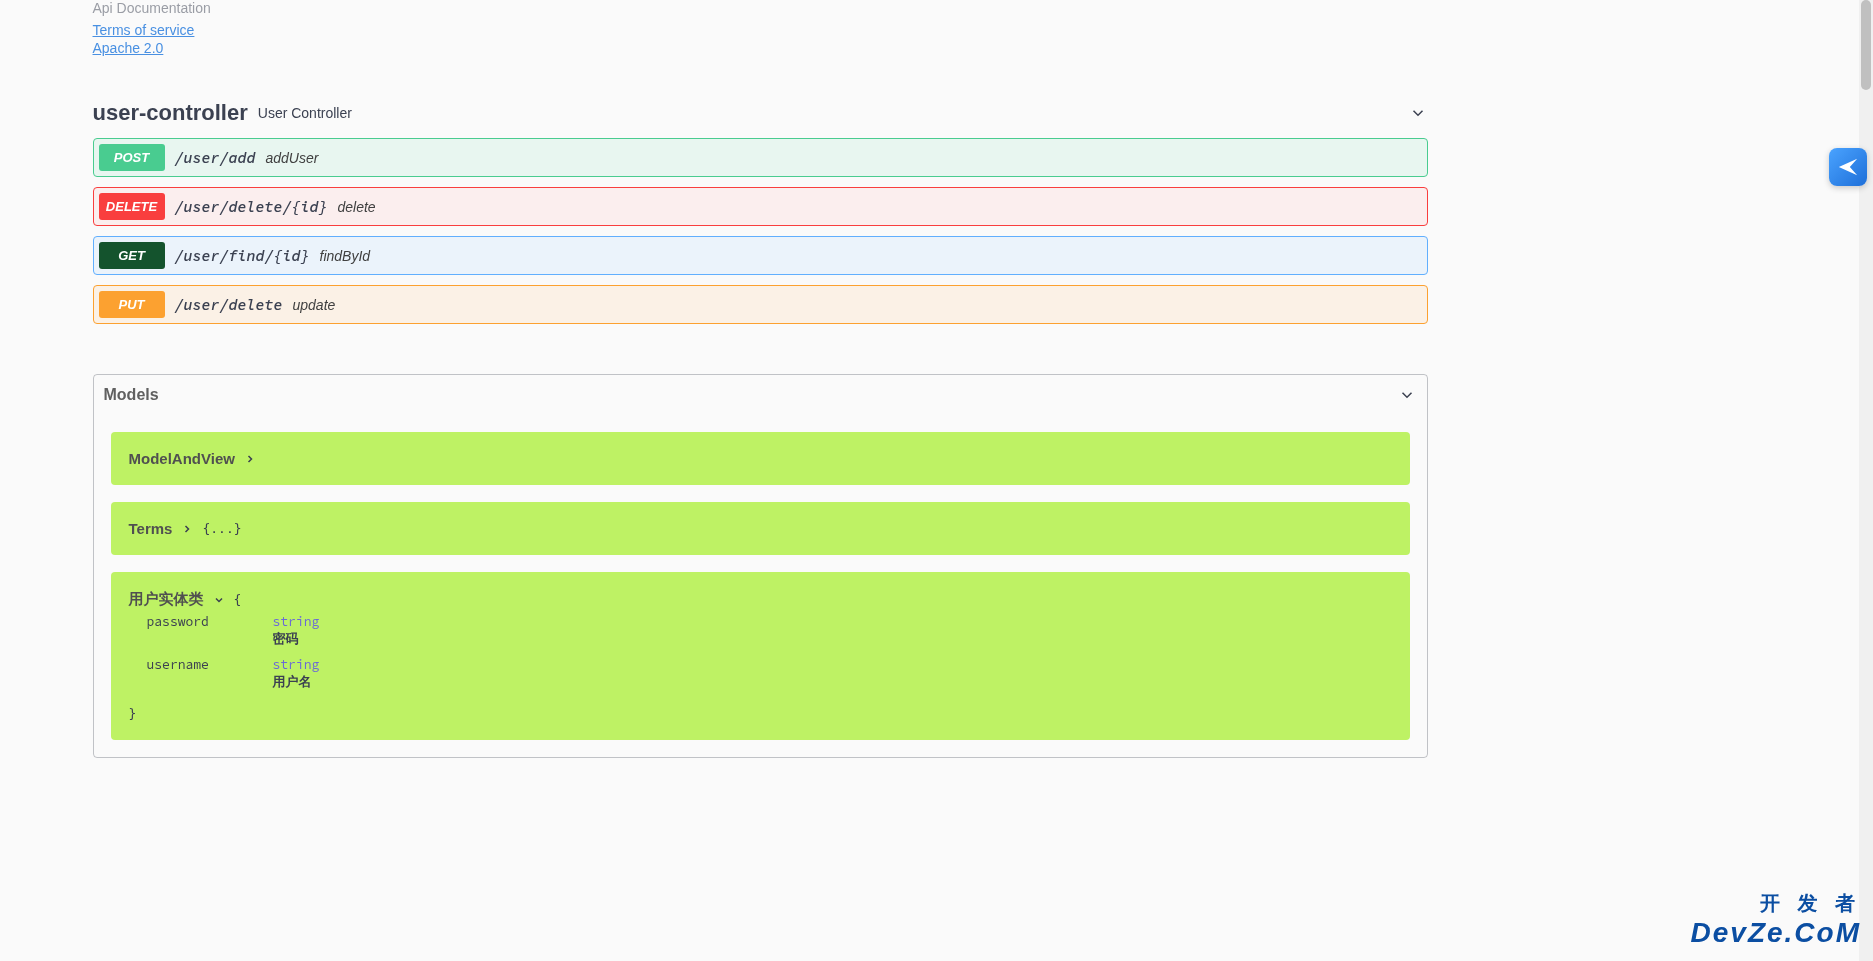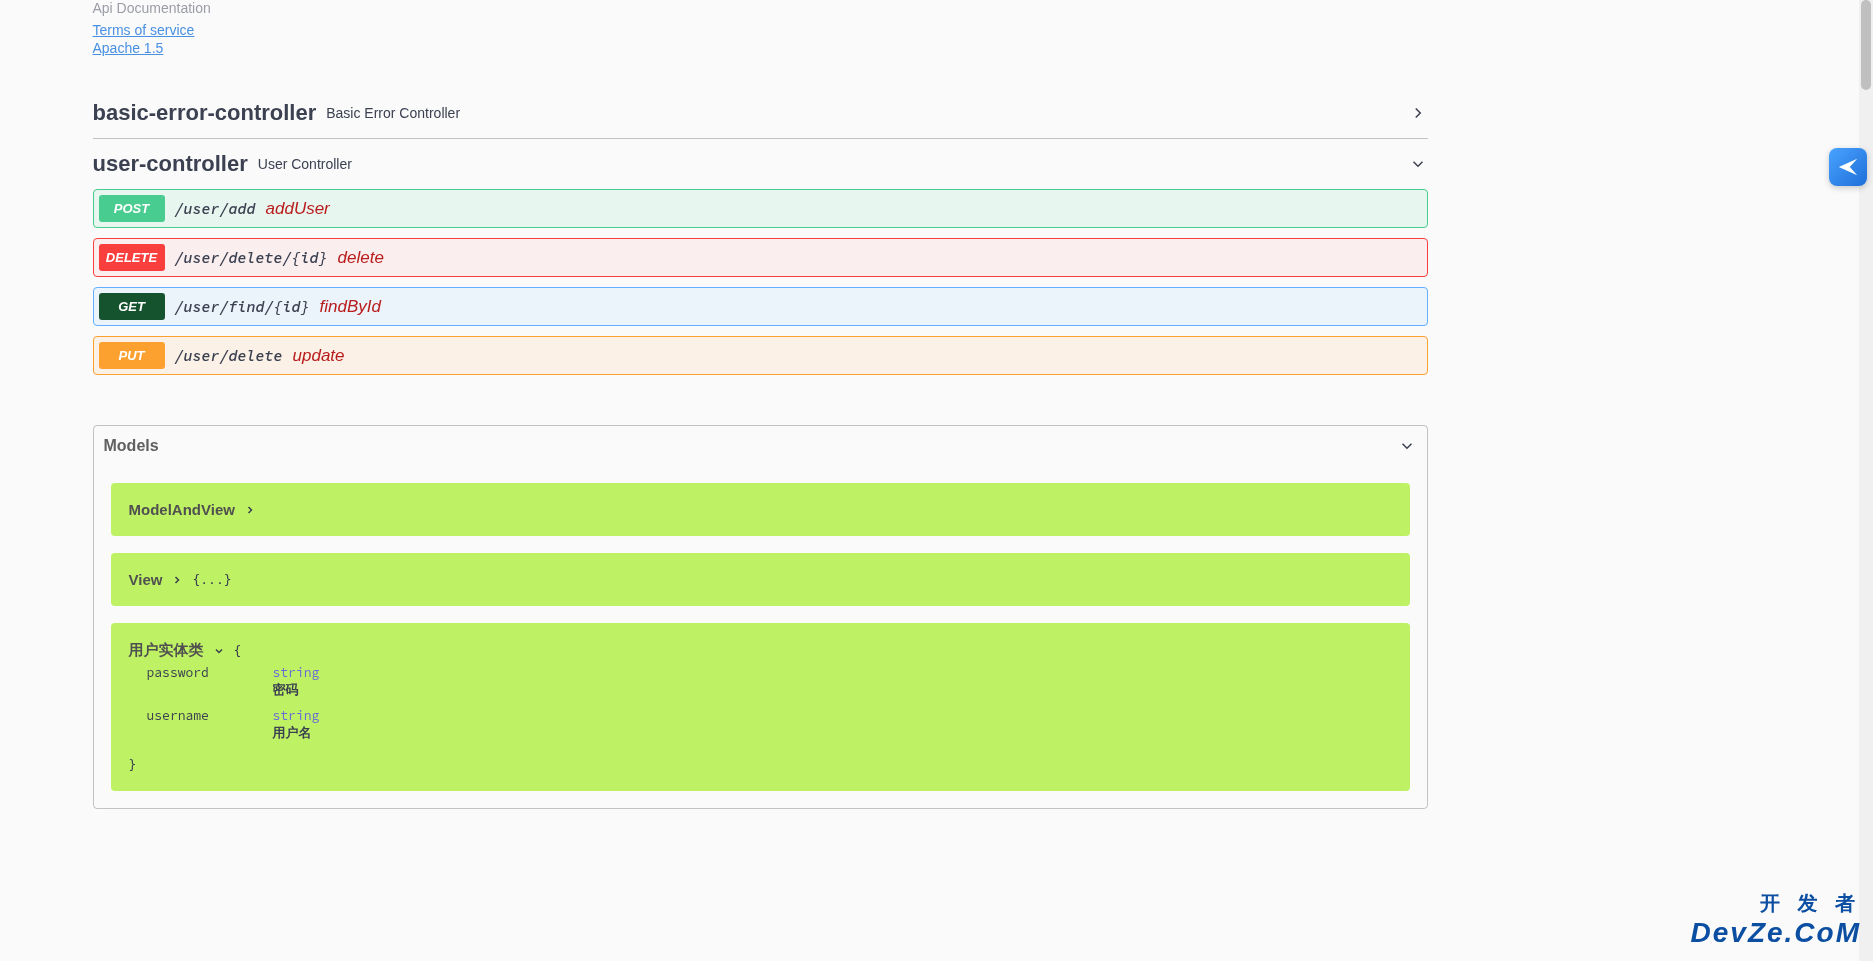--- a/index.html
+++ b/index.html
@@ -96,22 +96,22 @@
   .m-get    { background:#14532d; }
   .m-put    { background:#fca130; }
   .path {
     font-family: "Source Code Pro", Menlo, Consolas, monospace;
     font-size: 15px;
     font-weight: 600;
     color: #3b4151;
     margin-right: 10px;
   }
   .summary {
-    font-size: 17px;
-    color: #b91c1c;
+    font-size: 14px;
+    color: #404040;
   }
   .models-container {
     border: 1px solid rgba(59,65,81,.3);
     border-radius: 4px;
     margin-top: 30px;
   }
   .models-header {
     display: flex;
     align-items: center;
     padding: 10px 10px;
@@ -215,34 +215,23 @@
       <path d="M2 12 L22 3 L14 12 L22 21 Z"></path>
     </svg>
 </div>
 
 <div class="scroll">
   <div class="page">
 
     <div class="info">
       <div class="info-title">Api Documentation</div>
       <a class="link">Terms of service</a>
-      <a class="link">Apache 1.5</a>
+      <a class="link">Apache 2.0</a>
     </div>
 
-    <div class="tag-section">
-      <div class="tag-header">
-        <span class="tag-name">basic-error-controller</span>
-        <span class="tag-desc">Basic Error Controller</span>
-        <span class="tag-arrow">
-          <svg width="18" height="18" viewBox="0 0 24 24" fill="none" stroke="#3b4151" stroke-width="2">
-              <polyline points="9 6 15 12 9 18"></polyline>
-            </svg>
-        </span>
-      </div>
-    </div>
 
     <div class="tag-section" style="border-bottom:none;">
       <div class="tag-header">
         <span class="tag-name">user-controller</span>
         <span class="tag-desc">User Controller</span>
         <span class="tag-arrow">
           <svg width="18" height="18" viewBox="0 0 24 24" fill="none" stroke="#3b4151" stroke-width="2">
               <polyline points="6 9 12 15 18 9"></polyline>
             </svg>
         </span>
@@ -289,21 +278,21 @@
             <span class="chev">
               <svg width="12" height="12" viewBox="0 0 24 24" fill="none" stroke="#3b4151" stroke-width="3">
                   <polyline points="9 6 15 12 9 18"></polyline>
                 </svg>
             </span>
           </div>
         </div>
 
         <div class="model-box">
           <div class="model-collapsed">
-            <span class="model-name-hd">View</span>
+            <span class="model-name-hd">Terms</span>
             <span class="chev">
               <svg width="12" height="12" viewBox="0 0 24 24" fill="none" stroke="#3b4151" stroke-width="3">
                   <polyline points="9 6 15 12 9 18"></polyline>
                 </svg>
             </span>
             <span class="bracelit">{...}</span>
           </div>
         </div>
 
         <div class="model-box">

